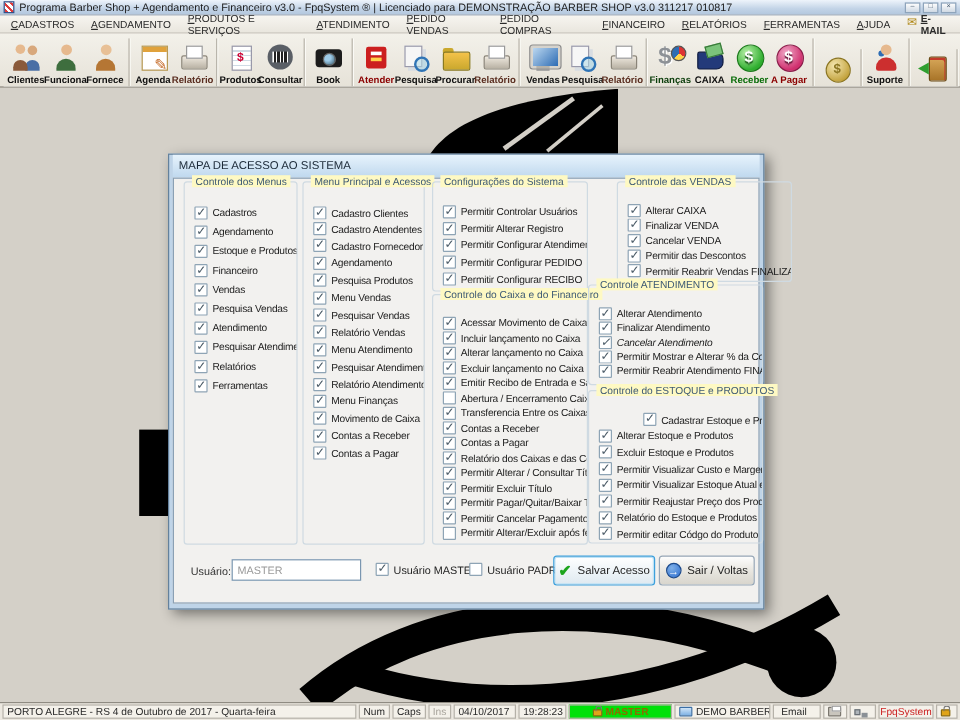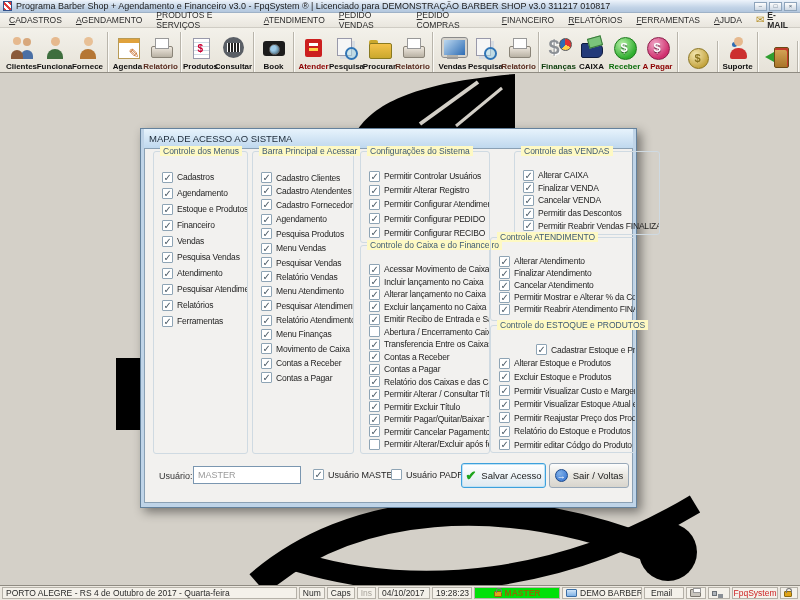--- a/index.html
+++ b/index.html
@@ -322,21 +322,21 @@
             <div class="row" style="height: 16px;">
               <span class="cb checked"></span>
               <span class="row-label">Relatórios</span>
             </div>
             <div class="row" style="height: 16px;">
               <span class="cb checked"></span>
               <span class="row-label">Ferramentas</span>
             </div>
           </div>
           <div class="grp" style="left: 107px; top: 2px; width: 102px; height: 303px;">
-            <span class="grp-title">Barra Principal e Acessar</span>
+            <span class="grp-title">Menu Principal e Acessos</span>
             <div class="row" style="height: 14.4px; align-items: flex-end;">
               <span class="cb checked"></span>
               <span class="row-label">Cadastro Clientes</span>
             </div>
             <div class="row" style="height: 14.4px;">
               <span class="cb checked"></span>
               <span class="row-label">Cadastro Atendentes</span>
             </div>
             <div class="row" style="height: 14.4px;">
               <span class="cb checked"></span>
@@ -503,21 +503,21 @@
           <div class="grp" style="left: 345px; top: 88px; width: 146px; height: 84px;">
             <span class="grp-title">Controle ATENDIMENTO</span>
             <div class="row" style="height: 12px;">
               <span class="cb checked"></span>
               <span class="row-label">Alterar Atendimento</span>
             </div>
             <div class="row" style="height: 12px;">
               <span class="cb checked"></span>
               <span class="row-label">Finalizar Atendimento</span>
             </div>
-            <div class="row" style="height: 12px;">
+            <div class="row" style="height: 12px; font-style: italic;">
               <span class="cb checked"></span>
               <span class="row-label">Cancelar Atendimento</span>
             </div>
             <div class="row" style="height: 12px;">
               <span class="cb checked"></span>
               <span class="row-label">Permitir Mostrar e Alterar % da Comissão</span>
             </div>
             <div class="row" style="height: 12px;">
               <span class="cb checked"></span>
               <span class="row-label">Permitir Reabrir Atendimento FINALIZADO</span>

